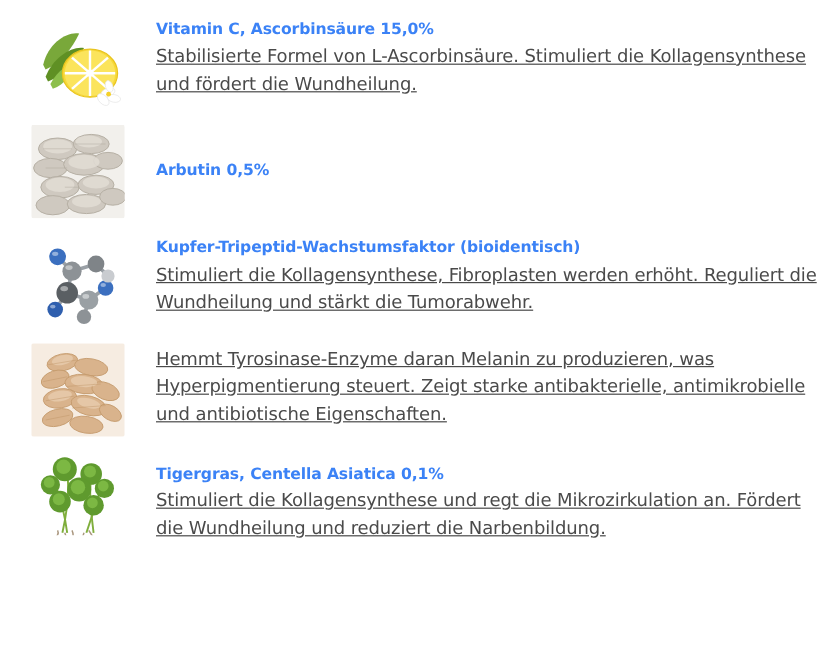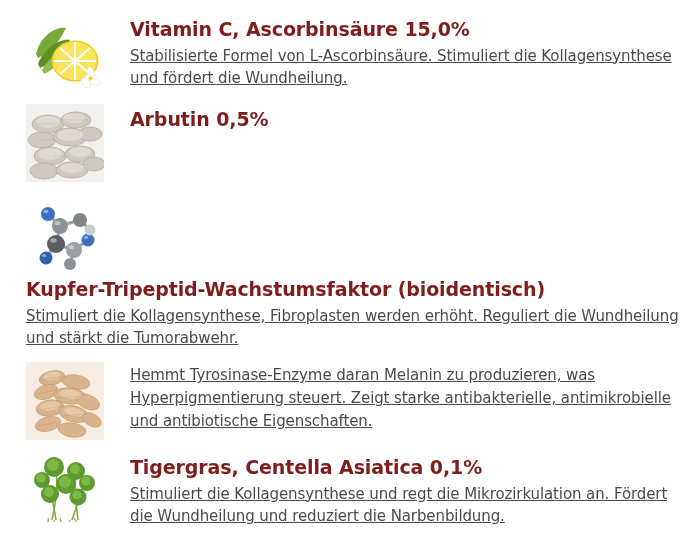--- a/index.html
+++ b/index.html
@@ -32,39 +32,39 @@
     overflow: hidden;
     border-radius: 2px;
     background: #ffffff;
   }
   .thumb svg { display: block; }
   .text-col {
     flex: 1;
     padding-top: 2px;
   }
   .ing-title {
-    font-size: 19px;
+    font-size: 13px;
     font-weight: bold;
-    color: #7f1d1d;
+    color: #3b82f6;
     line-height: 1.45;
     margin: 0 0 1px 0;
     letter-spacing: -0.1px;
   }
   .ing-desc {
     font-size: 15px;
     color: #4a4a4a;
     line-height: 1.52;
     margin: 0;
     letter-spacing: -0.1px;
     text-decoration: underline;
   }
   
   .row-0 { margin-bottom: 12px; }
-  .row-1 { margin-bottom: 14px; }
-  .row-2 { margin-bottom: 12px; flex-direction: column; }
+  .row-1 { margin-bottom: 14px; align-items: center; }
+  .row-2 { margin-bottom: 12px; }
   .row-3 { margin-bottom: 10px; }
   .row-4 { margin-bottom: 0; align-items: flex-end; }
 </style>
 </head>
 <body>
 
 <div class="ingredient-list">
 
   <div class="ingredient-row row-0">
     <div class="thumb">

